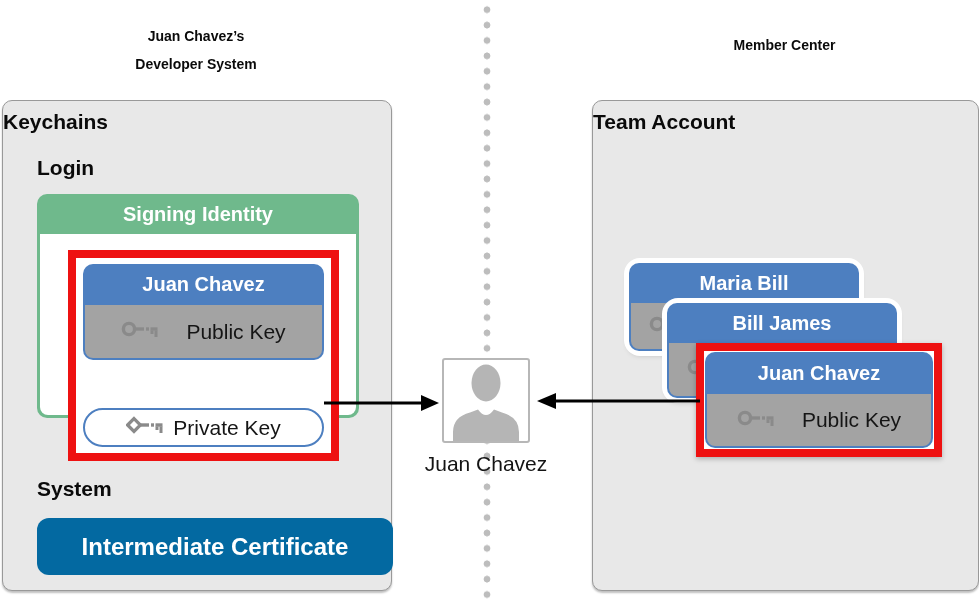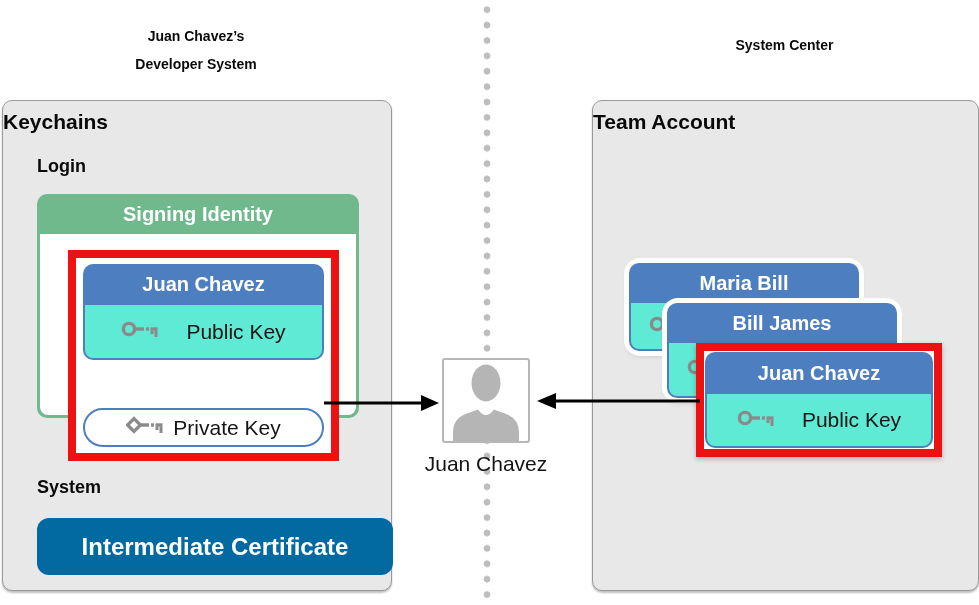--- a/index.html
+++ b/index.html
@@ -15,21 +15,21 @@
     background-image:radial-gradient(circle,#bdbdbd 3.1px,rgba(0,0,0,0) 3.7px);
     background-size:8px 15.4px;background-repeat:repeat-y;background-position:center top;}
 
   
   .panel{background:#e8e8e8;border:1.5px solid #999;border-radius:10px;
          box-shadow:0 2px 2px rgba(0,0,0,0.25);z-index:1;}
   #left-panel{left:2px;top:100px;width:388px;height:489px;}
   #right-panel{left:592px;top:100px;width:385px;height:489px;}
   .panel-title{position:absolute;left:0;top:9px;width:100%;text-align:left;
                font-weight:bold;font-size:21px;color:#0a0a0a;}
-  .section-label{position:absolute;font-weight:bold;font-size:18px;color:#0a0a0a;text-align:right;}
+  .section-label{position:absolute;font-weight:bold;font-size:21px;color:#0a0a0a;text-align:right;}
 
   
   #signing-identity{position:absolute;left:34px;top:93px;width:322px;height:224px;
                     background:#6fb98c;border-radius:10px;}
   #si-header{height:40px;line-height:40px;text-align:center;color:#fff;
              font-weight:bold;font-size:20px;}
   #si-content{position:absolute;left:3px;right:3px;top:40px;bottom:3px;
               background:#fff;border-radius:0 0 8px 8px;}
   #intermediate-cert{position:absolute;left:34px;top:417px;width:356px;height:57px;
      background:#0369a1;border-radius:12px;text-align:center;line-height:57px;
@@ -37,21 +37,21 @@
 
   
   .red-box{border:8px solid #ee1111;background:#fff;}
   #left-red-box{position:absolute;left:31px;top:56px;width:241px;height:183px;
      display:flex;flex-direction:column;justify-content:space-between;padding:6px 7px;
      box-sizing:content-box;}
 
   
   .card-header{background:#4d7fc0;border-radius:10px 10px 0 0;text-align:center;
                color:#fff;font-weight:bold;font-size:20px;}
-  .card-body{background:#5eead4;border:2px solid #4d7fc0;border-top:none;
+  .card-body{background:#a3a3a3;border:2px solid #4d7fc0;border-top:none;
              border-radius:0 0 10px 10px;display:flex;align-items:center;
              justify-content:center;gap:28px;font-size:21px;color:#151515;box-sizing:border-box;}
   .pill-card{background:#fff;border:2px solid #4d7fc0;border-radius:22px;
              display:flex;align-items:center;justify-content:center;gap:10px;
              font-size:21px;color:#151515;box-sizing:border-box;margin-top:48px;}
   #id-card .card-header{height:41px;line-height:41px;}
   #id-card .card-body{height:55px;}
   #private-card{height:53px;}
 
   
@@ -82,21 +82,21 @@
 <body>
 
 <div id="canvas">
 
   <div id="divider" class="abs"></div>
 
   <div class="abs top-heading" style="left:0;top:22px;width:392px;">
     <div>Juan Chavez’s</div>
     <div>Developer System</div>
   </div>
-  <div class="abs top-heading" style="left:592px;top:31px;width:385px;">System Center</div>
+  <div class="abs top-heading" style="left:592px;top:31px;width:385px;">Member Center</div>
 
   <div id="left-panel" class="abs panel">
     <div class="panel-title">Keychains</div>
 
     <div class="section-label" style="left:34px;top:55px;">Login</div>
 
     <div id="signing-identity">
       <div id="si-header">Signing Identity</div>
       <div id="si-content"></div>
 

